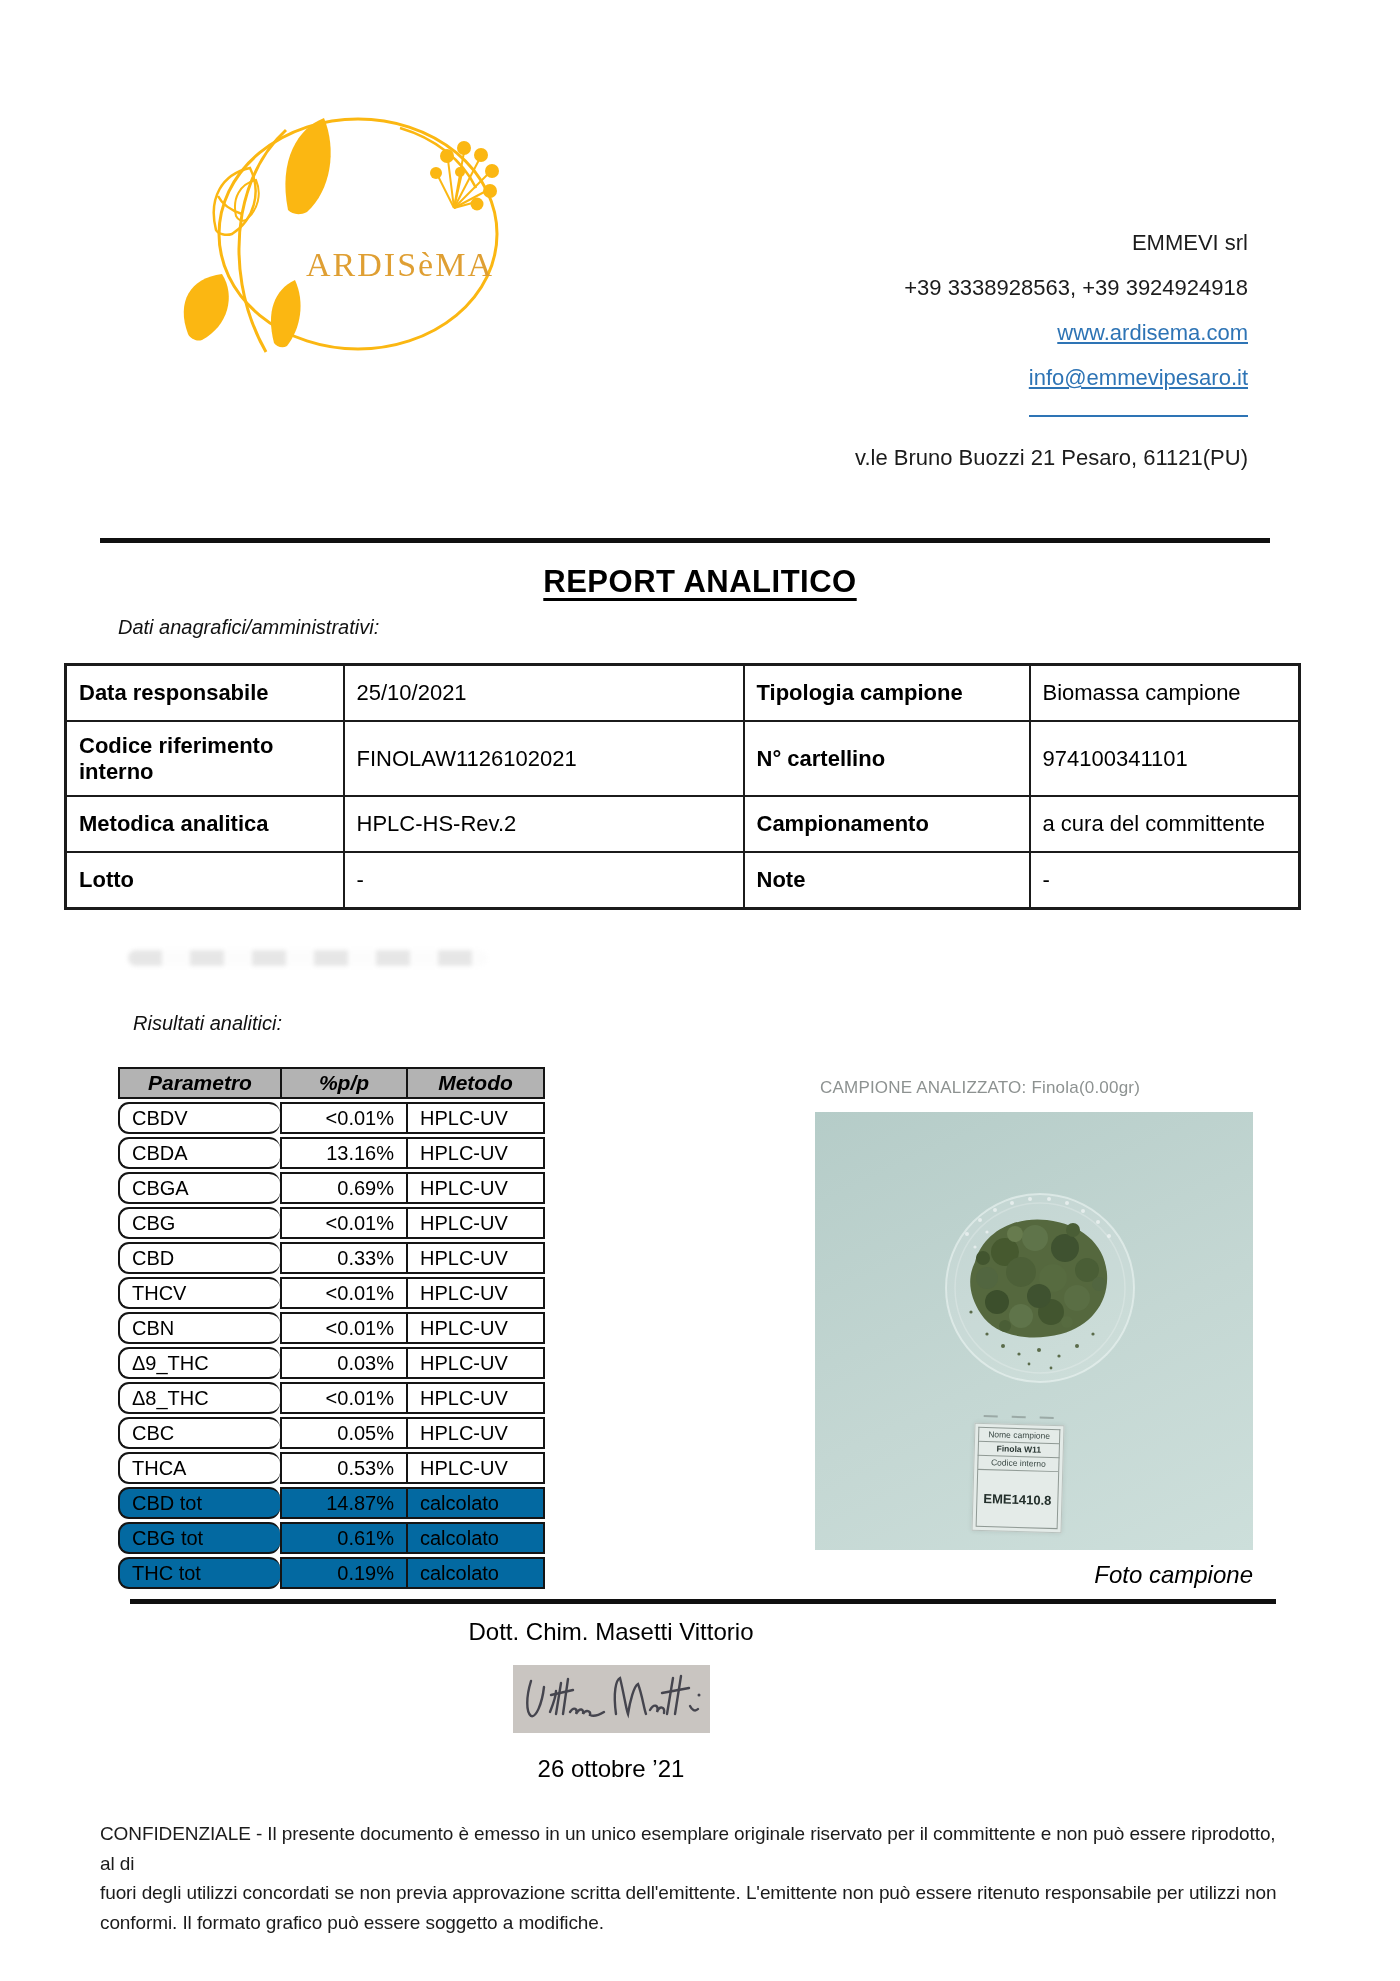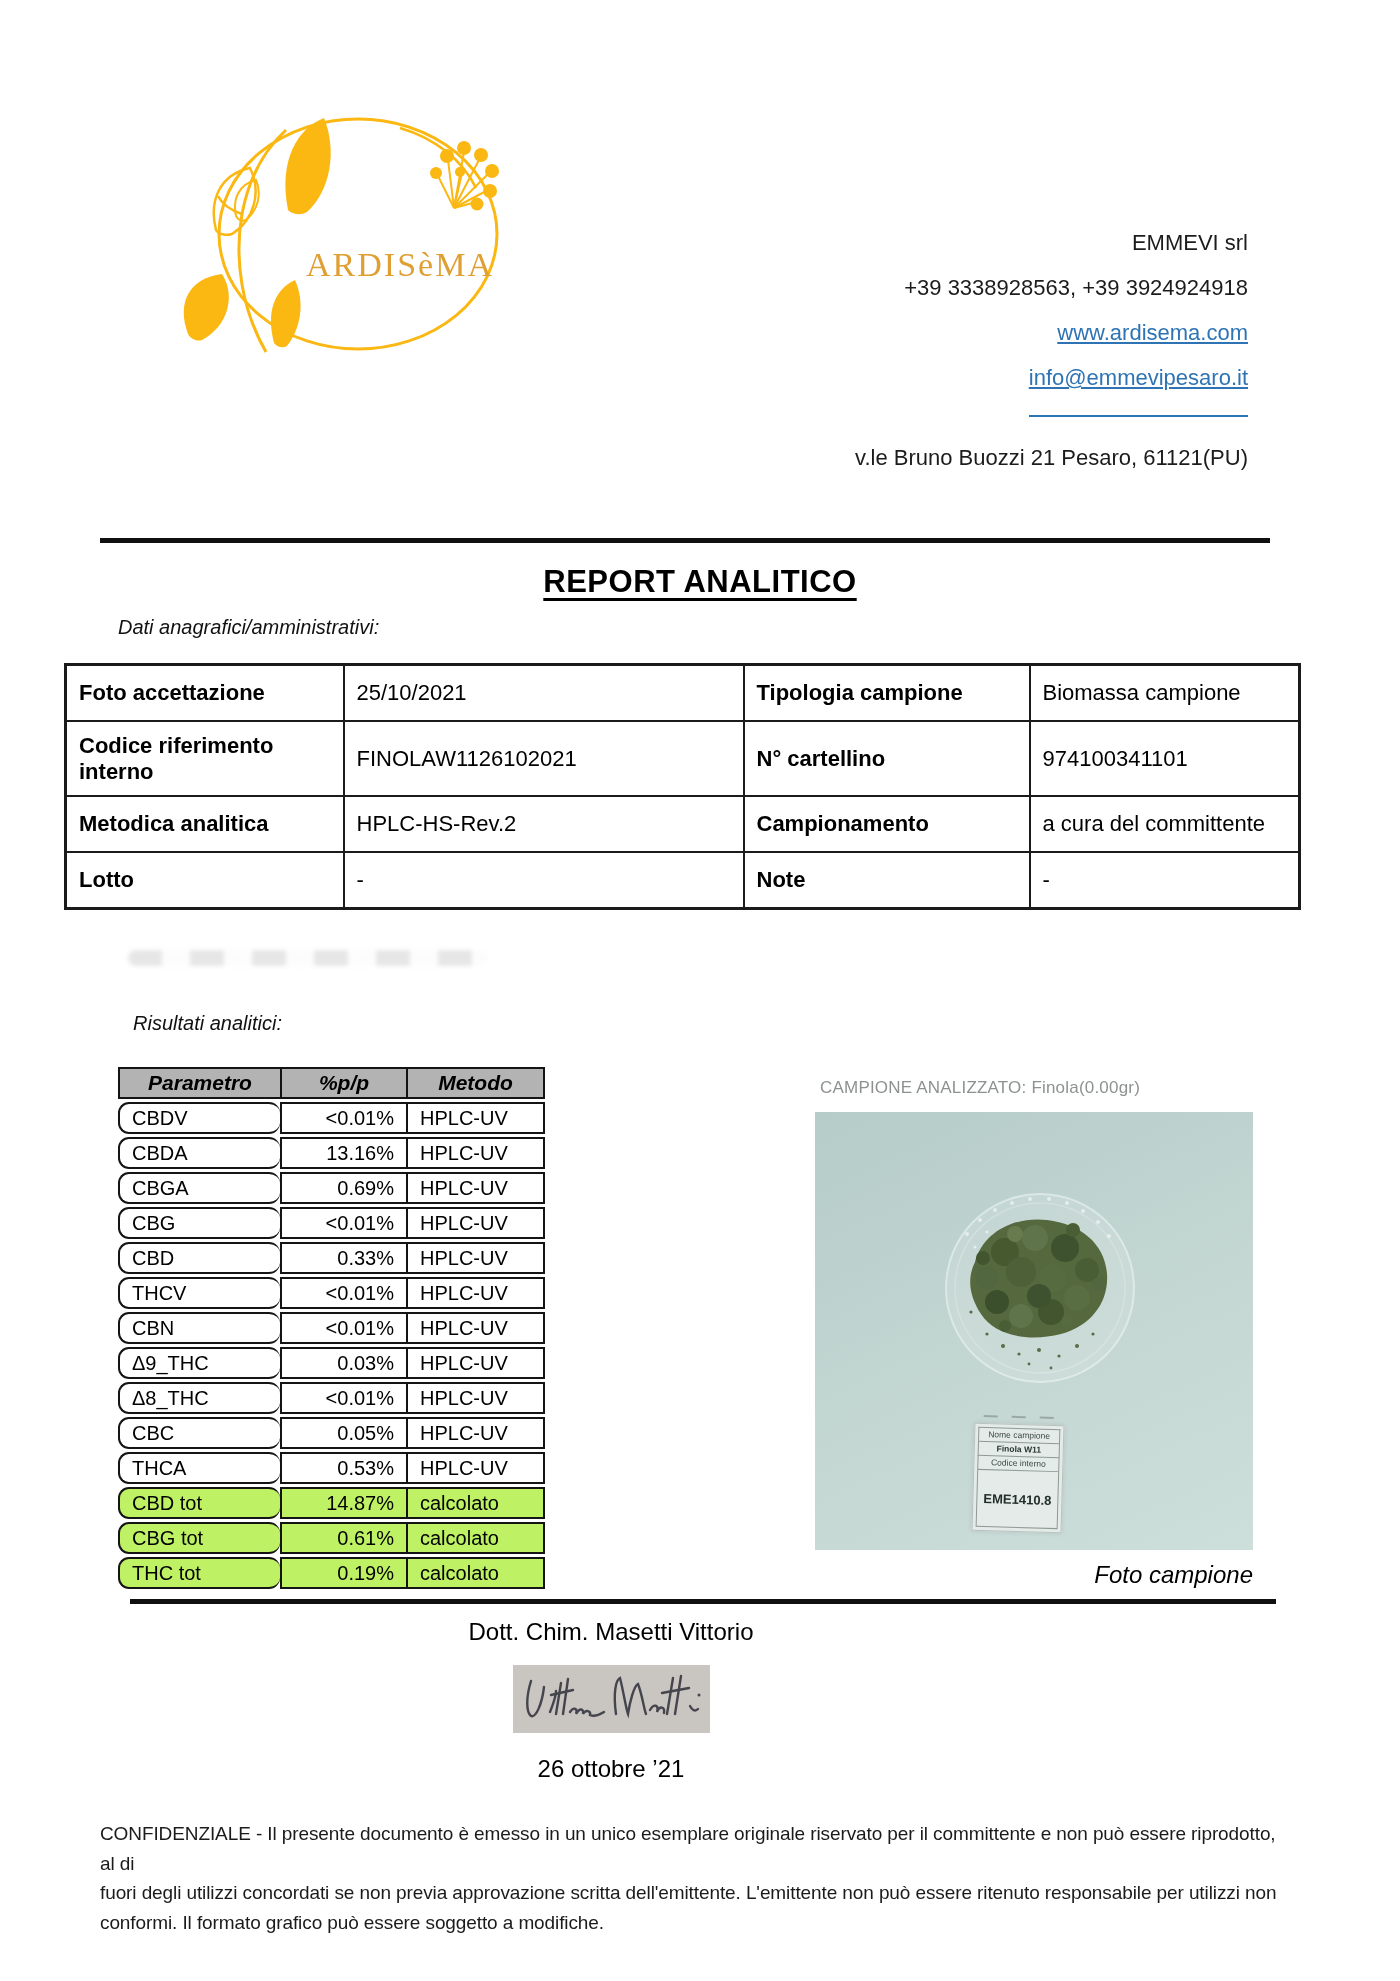--- a/index.html
+++ b/index.html
@@ -36,21 +36,21 @@
 
   
   #res-table{position:absolute;left:118px;top:1064px;border-collapse:separate;border-spacing:0 3px;}
   #res-table th,#res-table td{border-top:2px solid #141414;border-bottom:2px solid #141414;
       border-left:2px solid #141414;font-size:20px;height:26px;padding:1px 12px;background:#fff;}
   #res-table th:last-child,#res-table td:last-child{border-right:2px solid #141414;}
   #res-table th{background:#B3B3B3;font-weight:bold;font-style:italic;font-size:21px;text-align:center;}
   #res-table td.param{width:136px;text-align:left;border-radius:11px;}
   #res-table td.val{width:100px;text-align:right;}
   #res-table td.met{width:111px;text-align:left;}
-  #res-table tr.tot td{background:#bef264;}
+  #res-table tr.tot td{background:#0369a1;}
 
   
   #redacted{left:128px;top:950px;width:360px;height:16px;border-radius:8px;opacity:.5;filter:blur(2px);
     background:repeating-linear-gradient(90deg,rgba(150,150,150,.45) 0 34px,rgba(210,210,210,.12) 34px 62px);}
 
   
   #photo-caption{left:820px;top:1078px;width:500px;font-size:17px;color:#8d9291;letter-spacing:.2px;}
   #photo{left:815px;top:1112px;width:438px;height:438px;
          background:linear-gradient(155deg,#b5ccc8 0%,#c4d7d3 55%,#cddfdb 100%);}
   #sample-card{position:absolute;left:158px;top:312px;width:90px;height:108px;background:#e4ebe8;
@@ -135,21 +135,21 @@
 
   <table id="admin-table">
     <colgroup>
         <col style="width:278px">
         <col style="width:400px">
         <col style="width:286px">
         <col style="width:270px">
       </colgroup>
     <tbody>
         <tr class="h46">
-      <td class="lbl">Foto accettazione</td>
+      <td class="lbl">Data responsabile</td>
       <td>25/10/2021</td>
       <td class="lbl">Tipologia campione</td>
       <td>Biomassa campione</td>
     </tr>
     <tr class="h65">
       <td class="lbl">Codice riferimento interno</td>
       <td>FINOLAW1126102021</td>
       <td class="lbl">N° cartellino</td>
       <td>974100341101</td>
     </tr>

